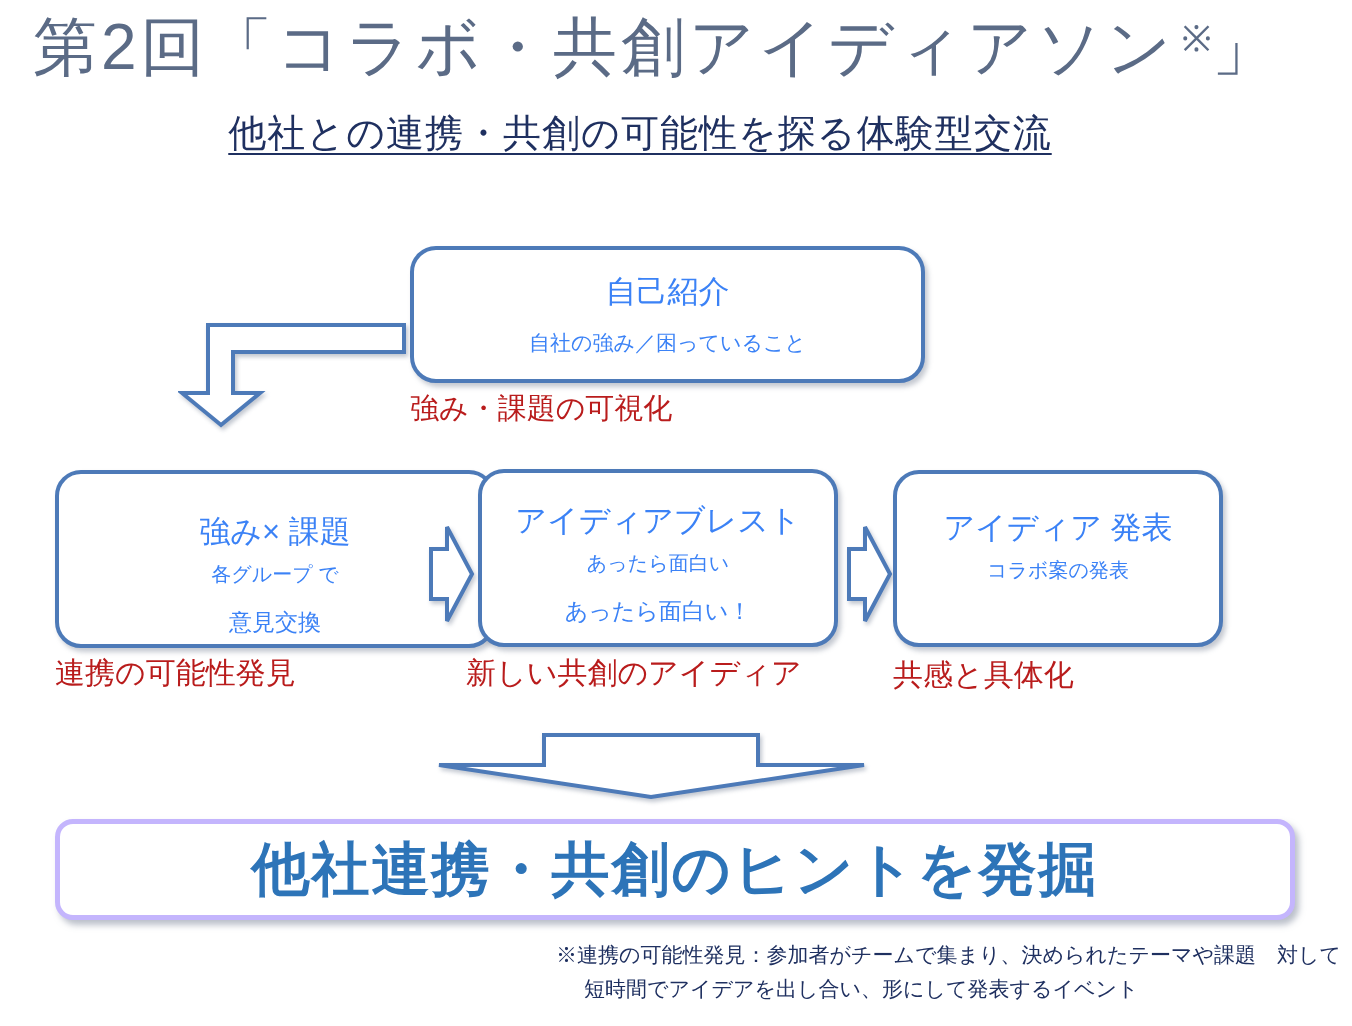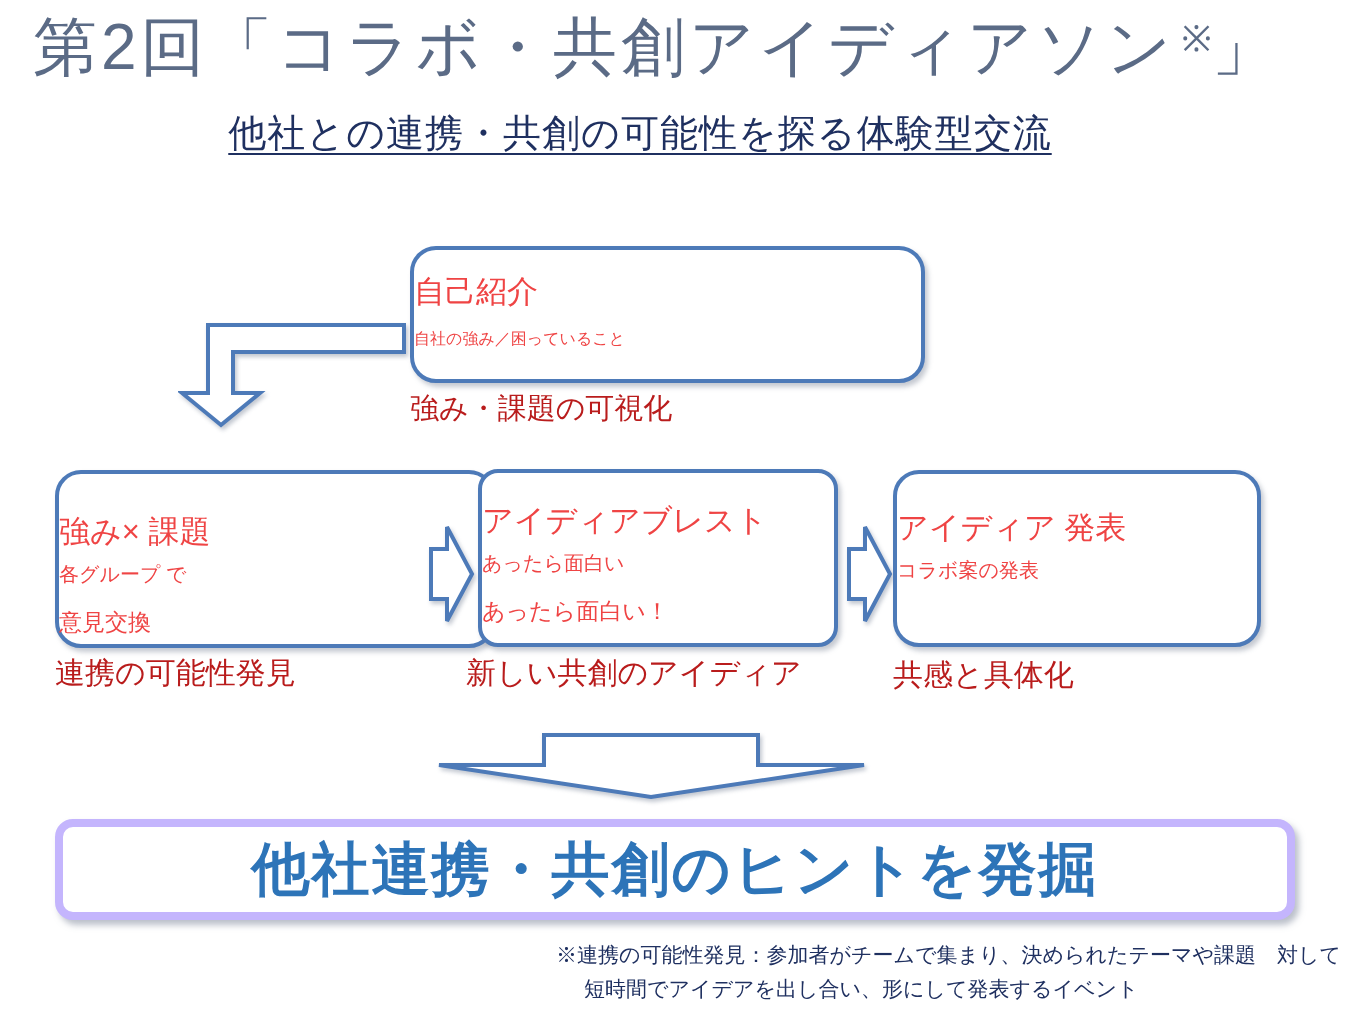--- a/index.html
+++ b/index.html
@@ -19,45 +19,45 @@
   
   .subtitle{
     left:0;top:108px;width:1280px;text-align:center;
     font-size:38px;letter-spacing:1px;font-weight:500;color:#1f3060;
     text-decoration:underline;text-underline-offset:7px;text-decoration-thickness:2px;
   }
   
   .fbox{
     background:#fff;border:4px solid #4d7ab8;border-radius:26px;
     box-shadow:3px 4px 5px rgba(110,120,140,.40);
-    text-align:left;color:#ef4444;box-sizing:border-box;
+    text-align:center;color:#3b82f6;box-sizing:border-box;
   }
   .fbox .bt{font-size:31px;font-weight:500;}
   .fbox .bl{font-size:20px;margin-top:8px;}
   .fbox .bl2{font-size:23px;margin-top:19px;}
   
   .intro-box{left:410px;top:246px;width:515px;height:137px;padding-top:21px;}
-  .intro-box .bl{font-size:16px;margin-top:16px;}
+  .intro-box .bl{font-size:21px;margin-top:16px;}
   
   .step1{left:55px;top:470px;width:440px;height:178px;padding-top:37px;}
-  .step2{left:478px;top:469px;width:360px;height:178px;padding-top:27px;border-radius:20px;}
-  .step3{left:893px;top:470px;width:368px;height:177px;padding-top:33px;}
+  .step2{left:478px;top:469px;width:360px;height:178px;padding-top:27px;}
+  .step3{left:893px;top:470px;width:330px;height:177px;padding-top:33px;}
   
   .caption{
     font-size:30px;color:#b91c1c;font-weight:500;text-align:left;
     text-underline-offset:7px;text-decoration-thickness:2px;
   }
   .cap0{left:410px;top:389px;width:515px;font-size:29px;}
   .cap1{left:55px;top:653px;width:370px;}
   .cap2{left:466px;top:653px;width:384px;}
   .cap3{left:893px;top:655px;width:370px;}
   
   .result-box{
     left:55px;top:819px;width:1240px;height:101px;box-sizing:border-box;
-    background:#fff;border:8px solid #c4b5fd;border-radius:18px;
+    background:#fff;border:5px solid #c4b5fd;border-radius:18px;
     box-shadow:4px 5px 6px rgba(120,130,150,.5);
     display:flex;align-items:center;justify-content:center;
   }
   .result-text{
     font-size:58px;font-weight:bold;color:#2d74b8;letter-spacing:2px;white-space:nowrap;
   }
   
   .footnote{left:556px;top:938px;width:790px;font-size:21px;color:#1f3060;line-height:34px;}
   .footnote .fl2{margin-left:28px;}
   

